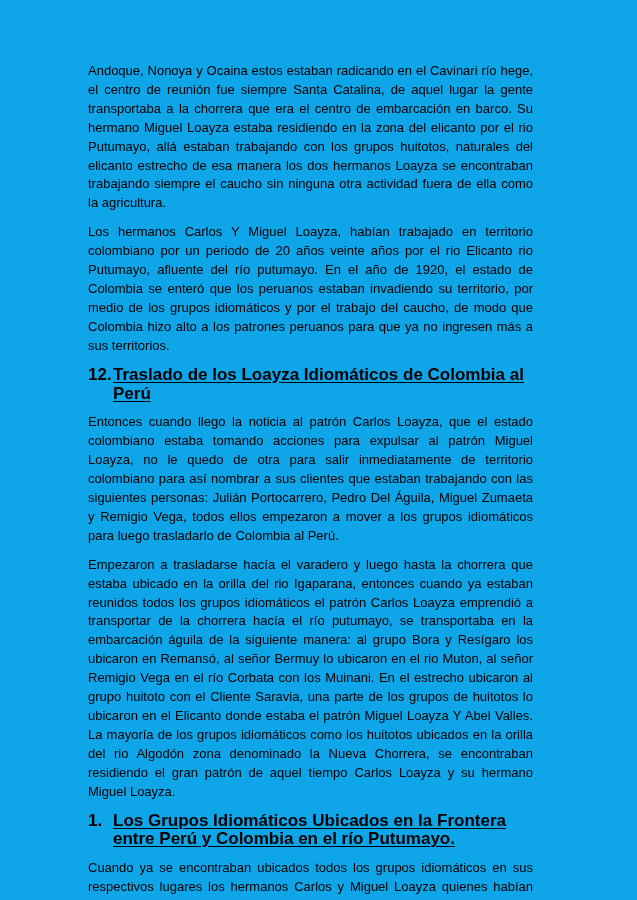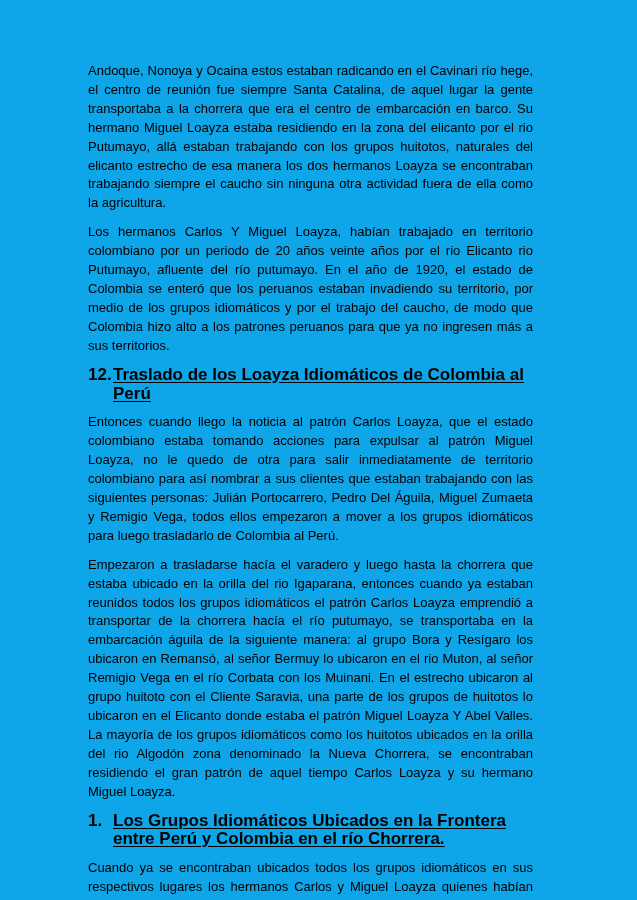--- a/index.html
+++ b/index.html
@@ -58,18 +58,18 @@
     <span class="hnum">12.</span>
     <span class="htext">Traslado de los Loayza Idiomáticos de Colombia al Perú</span>
   </div>
 
   <p class="para">Entonces cuando llego la noticia al patrón Carlos Loayza, que el estado colombiano estaba tomando acciones para expulsar al patrón Miguel Loayza, no le quedo de otra para salir inmediatamente de territorio colombiano para así nombrar a sus clientes que estaban trabajando con las siguientes personas: Julián Portocarrero, Pedro Del Águila, Miguel Zumaeta y Remigio Vega, todos ellos empezaron a mover a los grupos idiomáticos para luego trasladarlo de Colombia al Perú.</p>
 
   <p class="para">Empezaron a trasladarse hacía el varadero y luego hasta la chorrera que estaba ubicado en la orilla del rio Igaparana, entonces cuando ya estaban reunidos todos los grupos idiomáticos el patrón Carlos Loayza emprendió a transportar de la chorrera hacía el río putumayo, se transportaba en la embarcación águila de la siguiente manera: al grupo Bora y Resígaro los ubicaron en Remansó, al señor Bermuy lo ubicaron en el rio Muton, al señor Remigio Vega en el río Corbata con los Muinani. En el estrecho ubicaron al grupo huitoto con el Cliente Saravia, una parte de los grupos de huitotos lo ubicaron en el Elicanto donde estaba el patrón Miguel Loayza Y Abel Valles. La mayoría de los grupos idiomáticos como los huitotos ubicados en la orilla del rio Algodón zona denominado la Nueva Chorrera, se encontraban residiendo el gran patrón de aquel tiempo Carlos Loayza y su hermano Miguel Loayza.</p>
 
   <div class="heading">
     <span class="hnum">1.</span>
-    <span class="htext">Los Grupos Idiomáticos Ubicados en la Frontera entre Perú y Colombia en el río Chorrera.</span>
+    <span class="htext">Los Grupos Idiomáticos Ubicados en la Frontera entre Perú y Colombia en el río Putumayo.</span>
   </div>
 
   <p class="para">Cuando ya se encontraban ubicados todos los grupos idiomáticos en sus respectivos lugares los hermanos Carlos y Miguel Loayza quienes habían trasladado del territorio colombiano al Perú a las orillas del rio putumayo los grupos idiomáticos que habían conquistado en territorio de Colombia fueron los Bora, Resígaro, Muinani, Nonoya, Andoque y Huitoto. Con ellos empezaron a</p>
 
 </div>
 
 </body></html>

